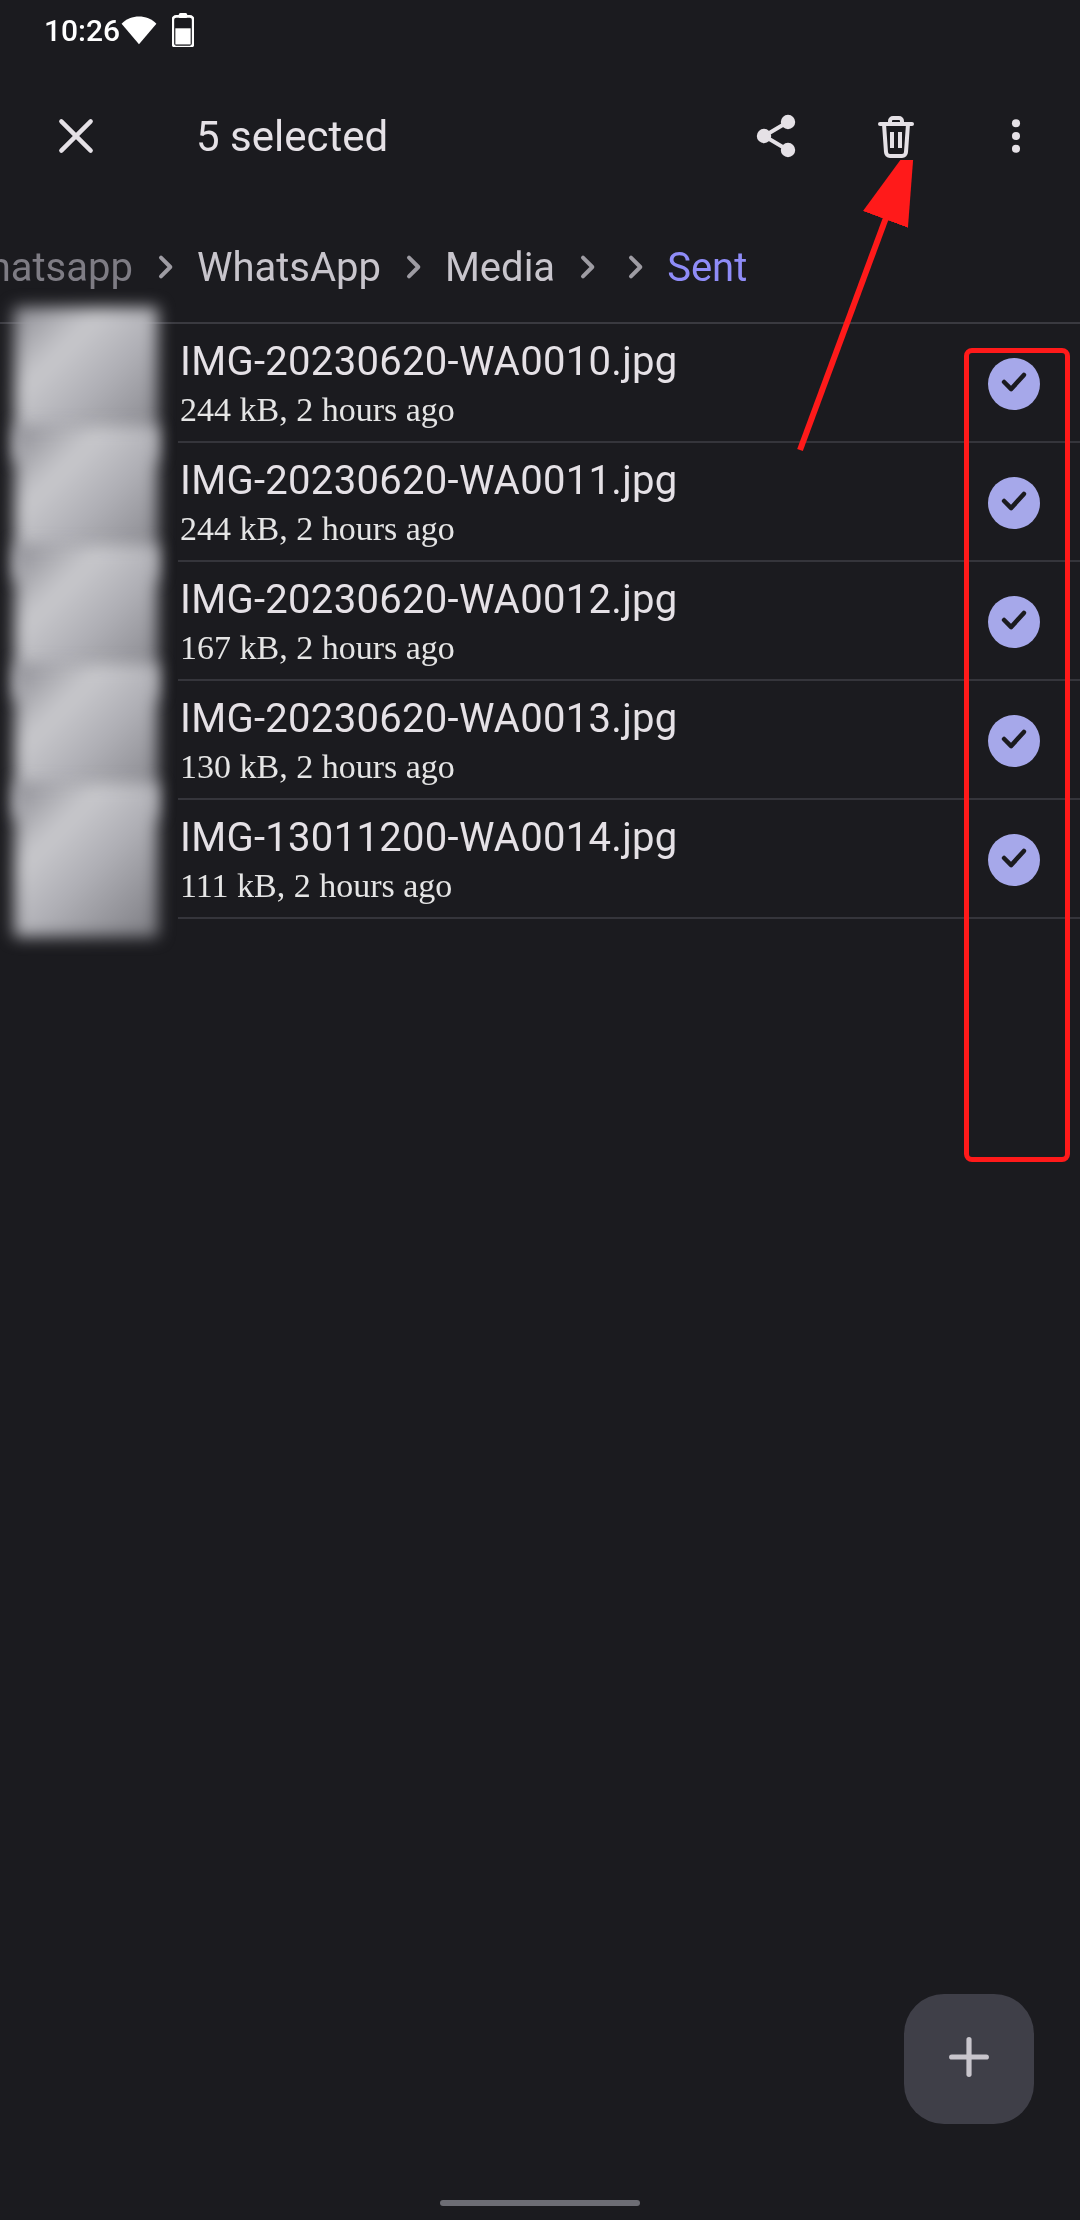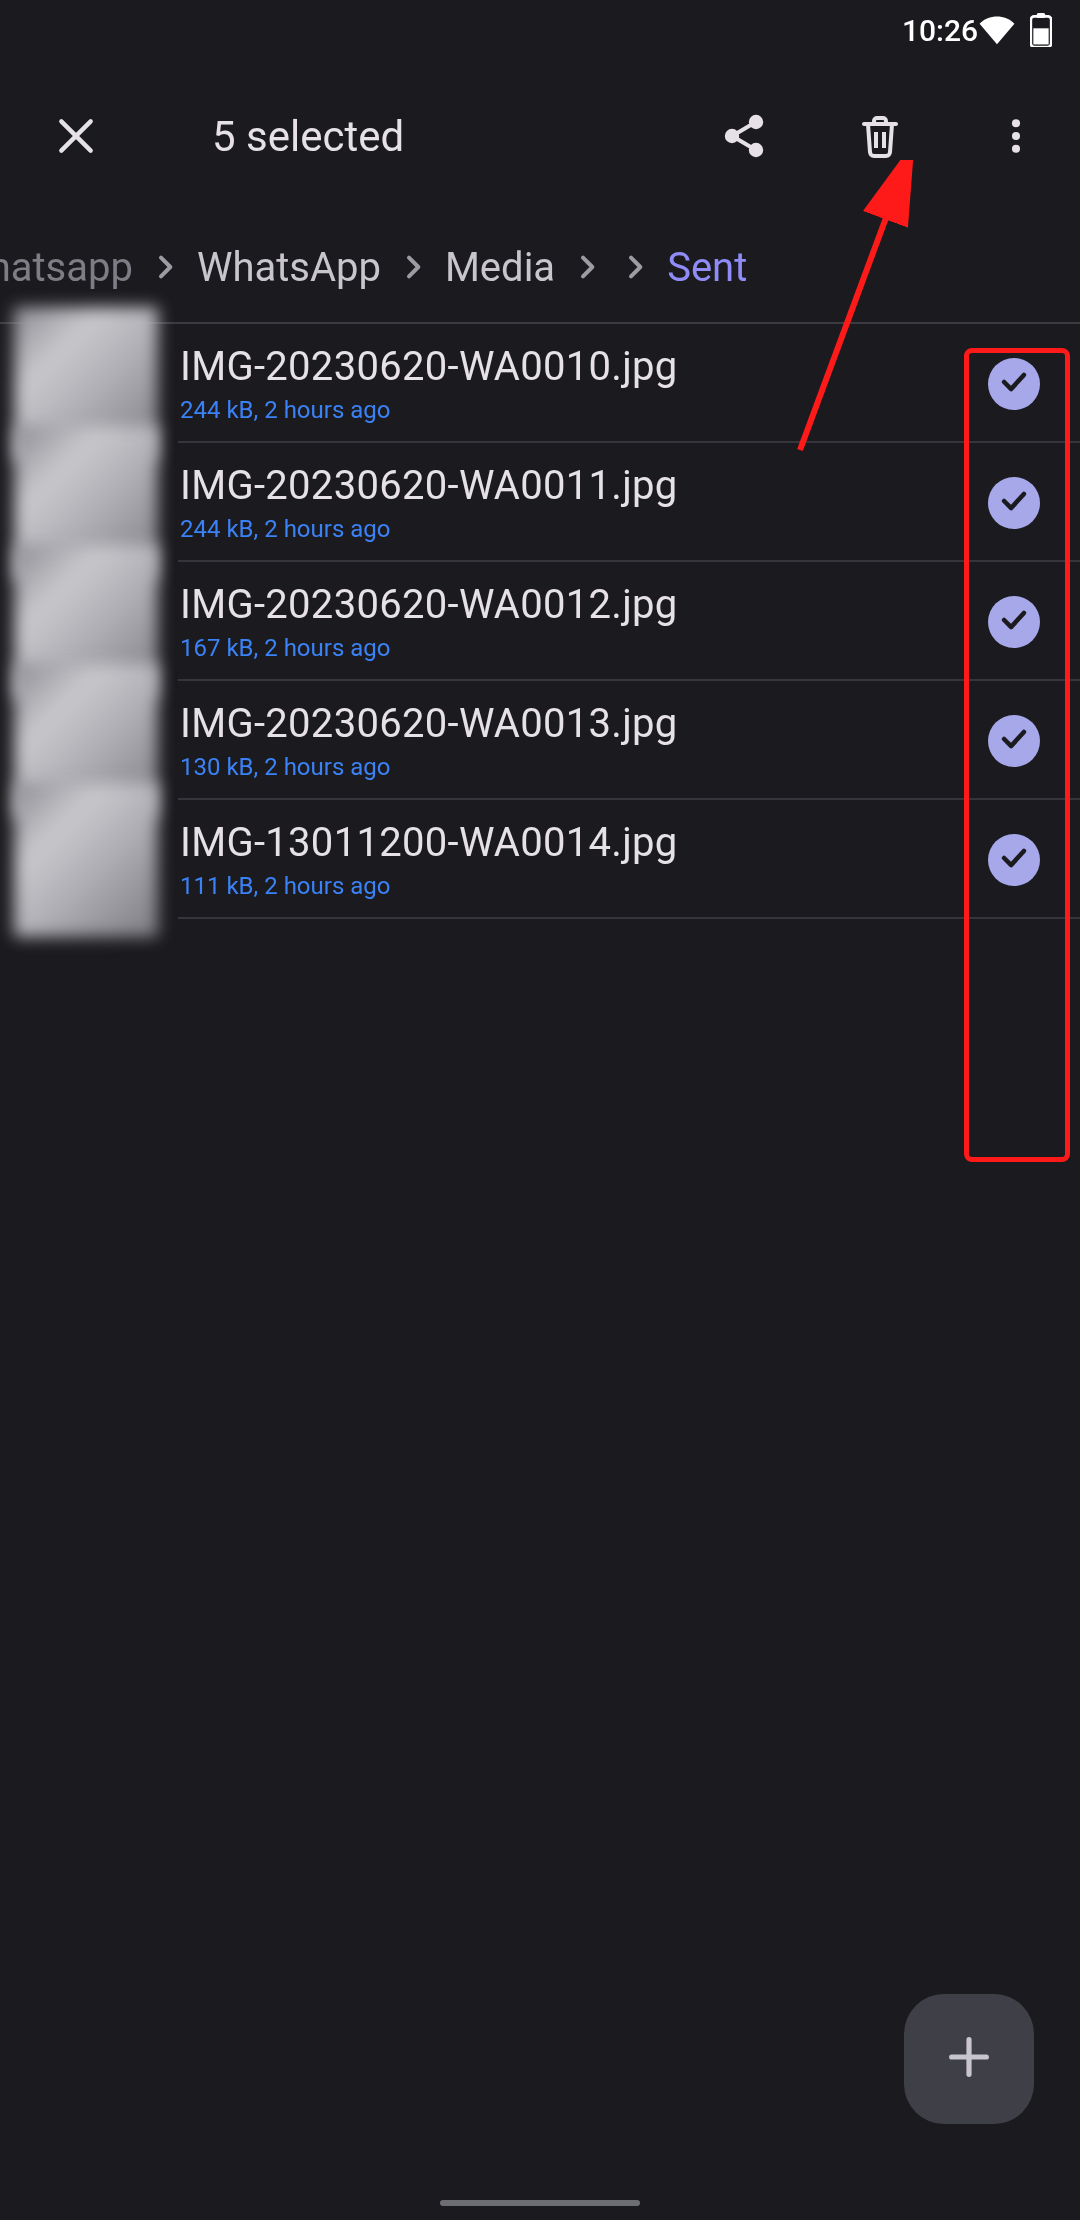--- a/index.html
+++ b/index.html
@@ -12,36 +12,36 @@
     color: #e5e3e8;
     overflow: hidden;
     position: relative;
   }
 
   
   .status-bar {
     height: 60px;
     display: flex;
     align-items: center;
-    justify-content: flex-end;
+    justify-content: flex-start;
     padding: 0 28px 0 44px;
     font-size: 30px;
     font-weight: 500;
     color: #fff;
   }
   .status-right { display: flex; align-items: center; gap: 14px; }
   .status-right svg { display: block; }
 
   
   .app-bar {
     height: 152px;
     display: flex;
     align-items: center;
     padding: 0 16px 0 28px;
-    gap: 40px;
+    gap: 24px;
   }
   .app-bar .title {
     flex: 1;
     font-size: 42px;
     color: #e5e1e6;
     margin-left: 48px;
   }
   .icon-btn {
     width: 96px;
     height: 96px;
@@ -105,22 +105,23 @@
     justify-content: center;
     gap: 6px;
     min-width: 0;
   }
   .file-row .name {
     font-size: 40px;
     color: #e5e1e6;
     letter-spacing: .3px;
   }
   .file-row .meta {
-    font-size: 24px;
-    color: #3b82f6;
+    font-size: 34px;
+    color: #e5e5e5;
+    font-family: Liberation Serif, serif;
   }
   .file-row .check {
     width: 52px;
     height: 52px;
     border-radius: 26px;
     background: #a6a8ea;
     display: flex;
     align-items: center;
     justify-content: center;
     margin-right: 40px;

